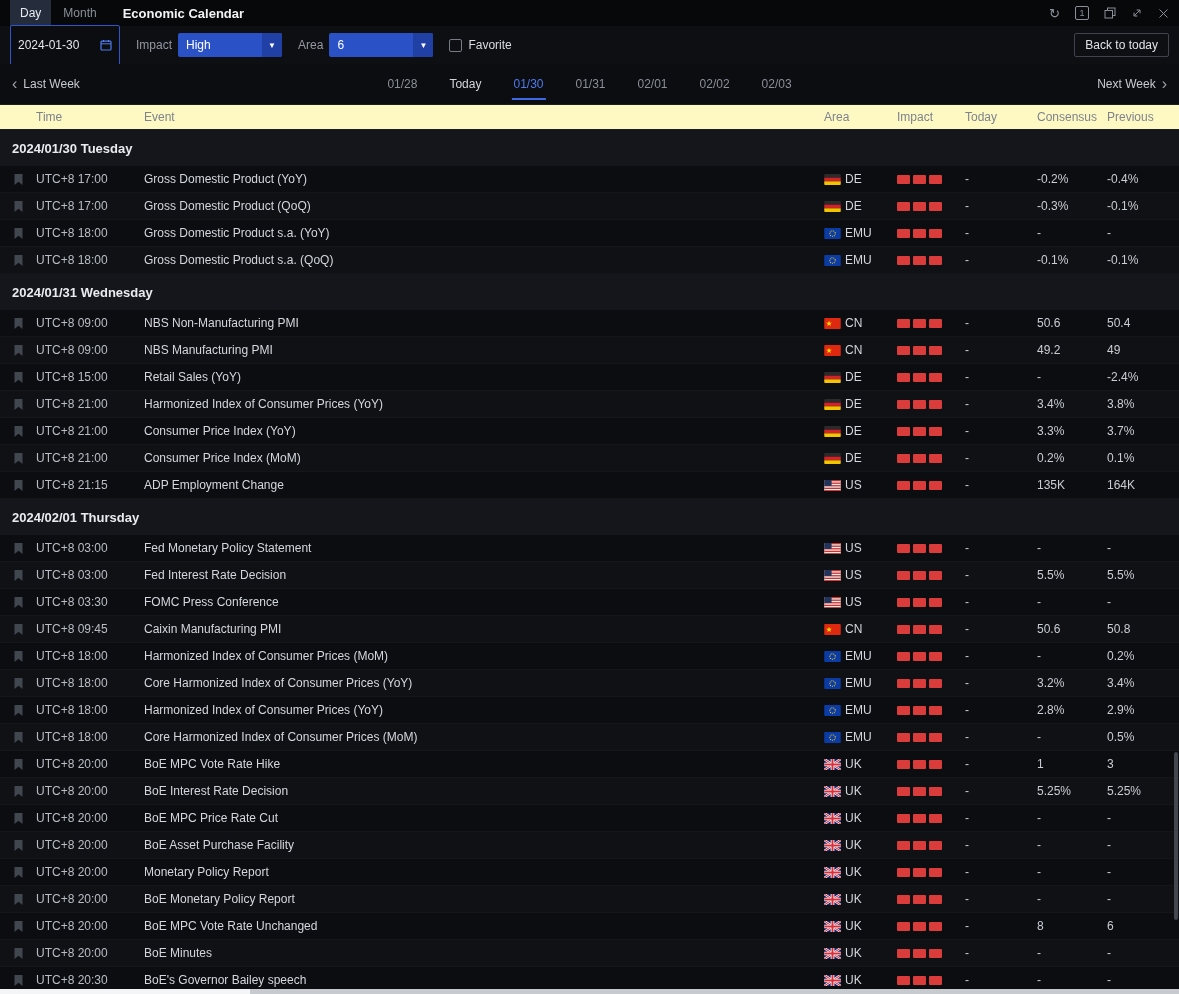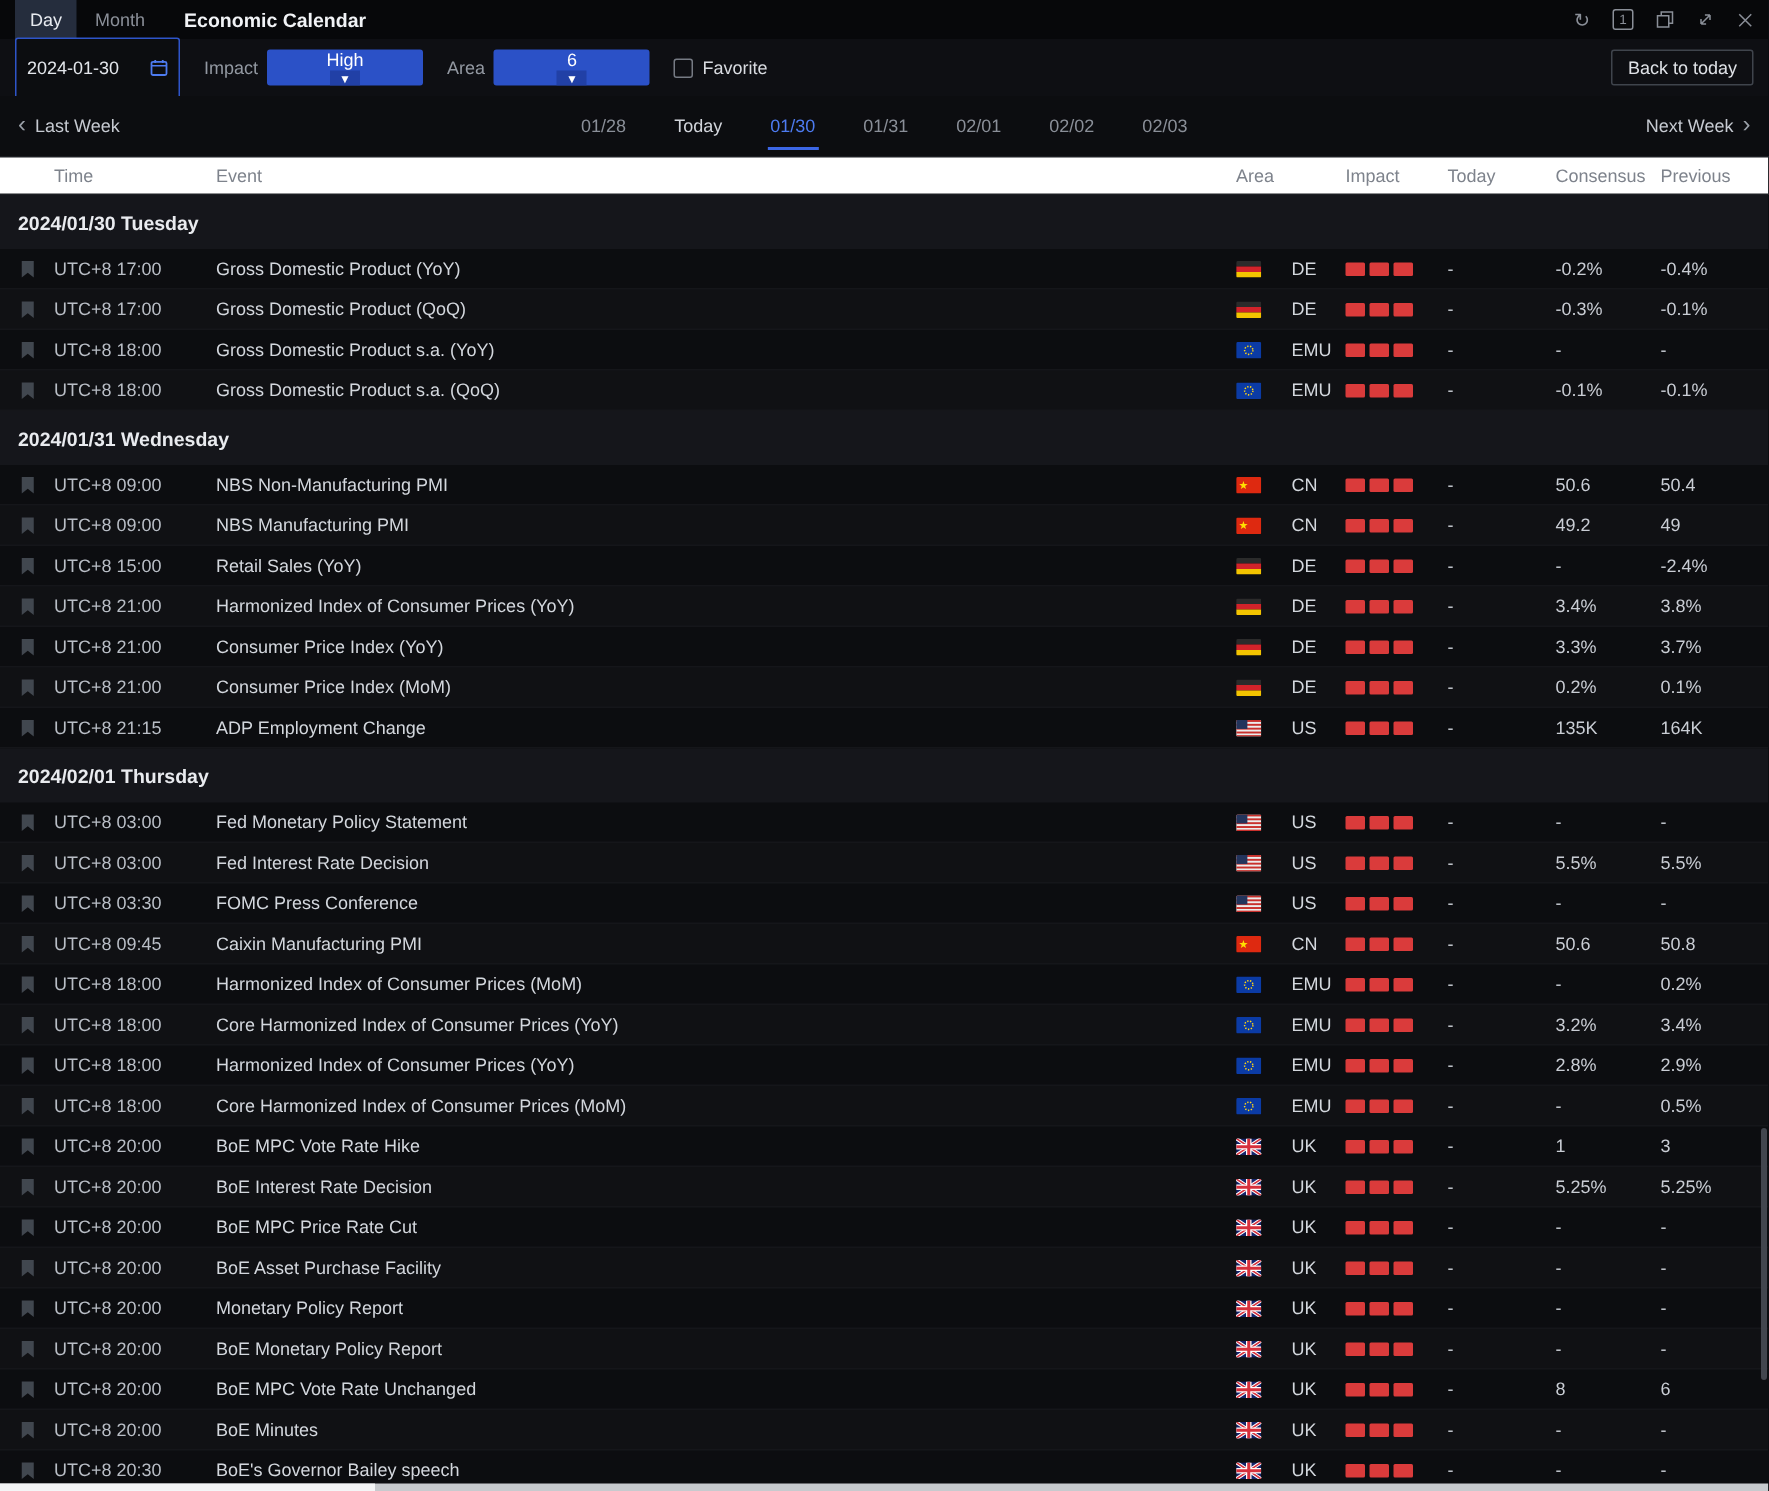--- a/index.html
+++ b/index.html
@@ -14,48 +14,48 @@
   .app-title { font-size:13px; font-weight:700; color:#f1f3f6; margin-left:16px; }
   .win-icons { margin-left:auto; display:flex; align-items:center; gap:15px; color:#8a8f98; }
   .wicon { display:flex; align-items:center; justify-content:center; font-size:13px; line-height:1; }
   .wicon svg { display:block; }
   .box1 { width:14px; height:14px; border:1px solid #8a8f98; border-radius:2px; font-size:9px; }
 
   
   .filterbar { height:38px; display:flex; align-items:center; padding:0 10px; background:#0e0f13; }
   .date-input { display:flex; align-items:center; justify-content:space-between; width:110px; height:41px; border:1px solid #2e55c9; border-radius:2px; padding:0 7px; font-size:12px; color:#e3e6eb; background:#0c0d10; }
   .flabel { font-size:12px; color:#9298a1; margin-left:16px; margin-right:6px; }
-  .select { display:flex; align-items:center; height:24px; width:104px; background:#2b51c7; border-radius:2px; overflow:hidden; font-size:12px; color:#fff;flex-direction:column; }
+  .select { display:flex; align-items:center; height:24px; width:104px; background:#2b51c7; border-radius:2px; overflow:hidden; font-size:12px; color:#fff; }
   .select .val { flex:1; padding:0 8px; }
   .select .arrow { width:20px; height:100%; background:#2140a6; display:flex; align-items:center; justify-content:center; font-size:8px; color:#fff; }
   .checkbox { width:13px; height:13px; border:1px solid #767b84; border-radius:2px; margin-left:16px; background:transparent; }
   .fav-label { font-size:12px; color:#d8dbe0; margin-left:6px; }
   .back-btn { margin-left:auto; font-size:12px; color:#dfe2e7; border:1px solid #3f444c; border-radius:2px; padding:4px 10px; background:transparent; }
 
   
   .weeknav { height:40px; display:flex; align-items:center; padding:0 12px; position:relative; background:#0c0d10; }
   .nav-left,.nav-right { display:flex; align-items:center; gap:6px; font-size:12px; color:#c6cad1; }
   .nav-right { margin-left:auto; }
   .chev { font-size:16px; color:#9aa0a8; line-height:1; }
   .day-tabs { position:absolute; left:50%; transform:translateX(-50%); display:flex; gap:28px; }
   .day-tab { font-size:12px; color:#8a8f98; padding:9px 2px 7px; border-bottom:2px solid transparent; }
   .day-tab.today { color:#d2d5db; }
   .day-tab.active { color:#4d7bf0; border-bottom-color:#3c67e6; }
 
   
   .thead, .row { display:grid; grid-template-columns:36px 108px 1fr 73px 68px 72px 70px 72px; align-items:center; }
-  .thead { height:26px; background:#ffffff; font-size:12px; color:#7e838c; border-top:1px solid #1c1e23; border-bottom:1px solid #1c1e23; }
+  .thead { height:26px; background:#fef9c3; font-size:12px; color:#7e838c; border-top:1px solid #1c1e23; border-bottom:1px solid #1c1e23; }
   .tbody { height:864px; overflow:hidden; }
   .section-row { height:36px; display:flex; align-items:center; padding-left:12px; font-size:13px; font-weight:600; color:#e9ebef; background:#15161b; }
   .row { height:27px; font-size:12px; border-bottom:1px solid #15161a; }
   .row.alt { background:rgba(255,255,255,0.02); }
   .c-book { display:flex; justify-content:center; }
   .c-time { color:#b9bec6; }
   .c-event { color:#d3d7dd; padding-right:8px; white-space:nowrap; overflow:hidden; text-overflow:ellipsis; }
-  .c-area { display:flex; align-items:center; gap:20px; color:#d3d7dd; }
+  .c-area { display:flex; align-items:center; gap:4px; color:#d3d7dd; }
   svg.flag { width:17px; height:11px; border-radius:1px; flex:none; }
   .c-impact { display:flex; gap:3px; }
   .c-impact i { width:13px; height:9px; background:#da3b3b; border-radius:1px; }
   .c-val { color:#c9cdd4; }
 
   
   .vscroll-thumb { position:absolute; right:1px; top:752px; width:4px; height:168px; background:#42464e; border-radius:2px; }
   .hscroll { position:absolute; left:0; bottom:0; width:100%; height:5px; background:#c7cace; }
   .hscroll .thumb { position:absolute; left:0; top:0; height:100%; width:250px; background:#f4f5f6; }
 </style>

